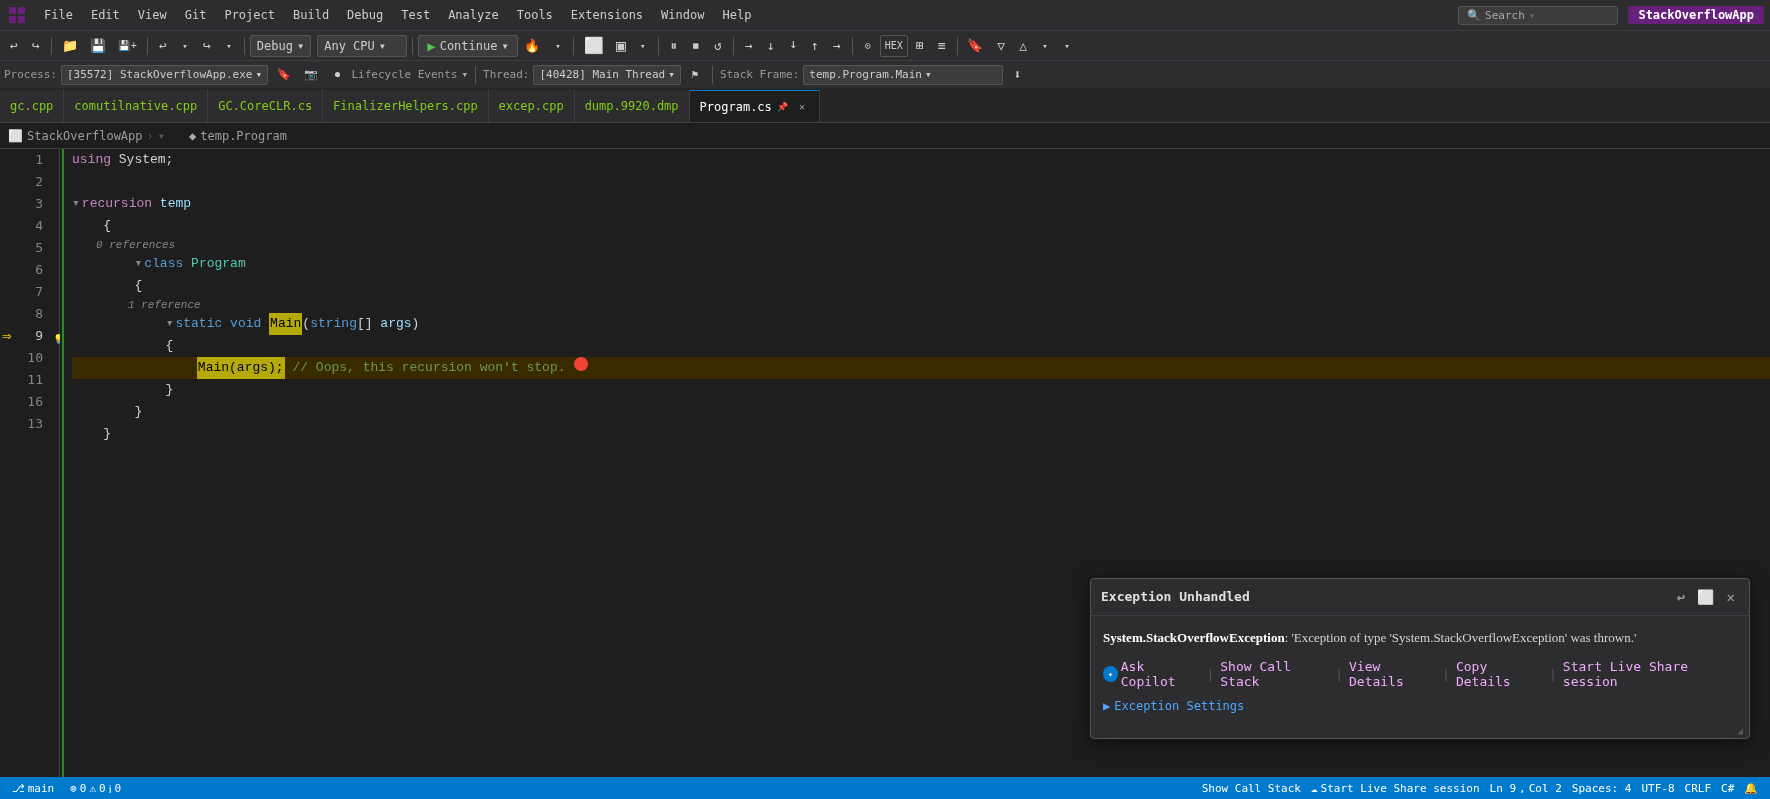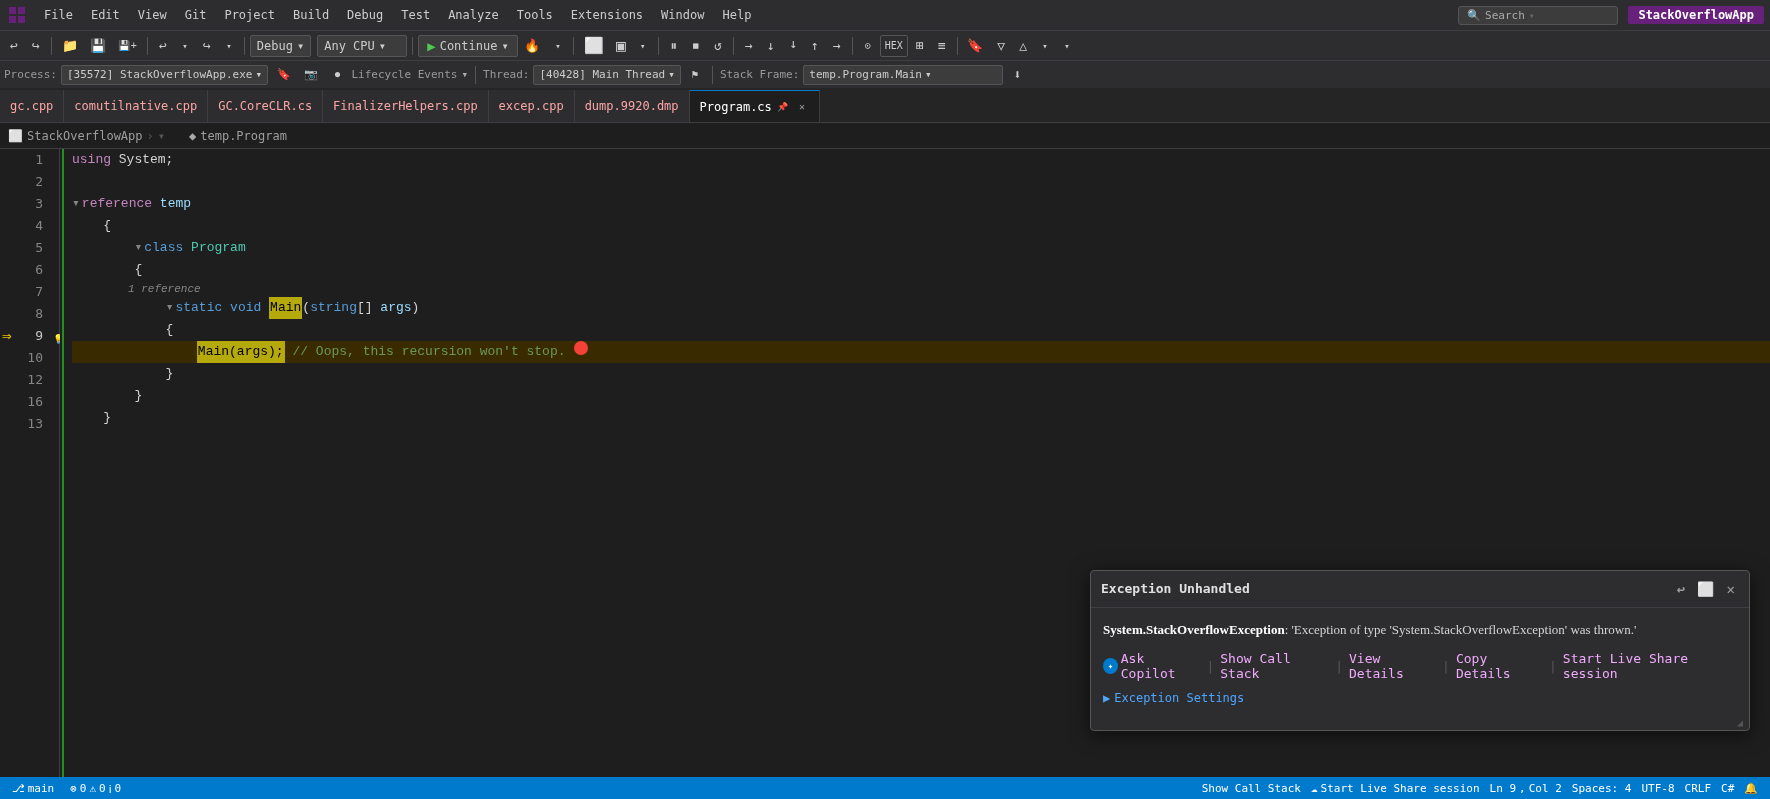--- a/index.html
+++ b/index.html
@@ -153,21 +153,21 @@
       border-bottom: 1px solid #3e3e42;
       overflow: hidden;
     }
     .tab {
       display: flex;
       align-items: center;
       padding: 0 10px;
       height: 32px;
       cursor: pointer;
       font-size: 12px;
-      color: #fca5a5;
+      color: #84cc16;
       border-right: 1px solid #3e3e42;
       background: #2d2d30;
       gap: 6px;
       min-width: fit-content;
     }
     .tab.active {
       background: #1e1e1e;
       color: #ffffff;
       border-top: 1px solid #007acc;
     }
@@ -257,21 +257,21 @@
     .ref-count {
       color: #858585;
       font-size: 11px;
       font-style: italic;
     }
 
     
     .exception-popup {
       position: absolute;
       right: 20px;
-      bottom: 68px;
+      bottom: 60px;
       width: 660px;
       background: #2d2d30;
       border: 1px solid #555;
       border-radius: 4px;
       box-shadow: 0 4px 20px rgba(0,0,0,0.6);
       z-index: 100;
     }
     .exception-header {
       display: flex;
       align-items: center;
@@ -532,49 +532,52 @@
     <div class="line-number">4</div>
     <div class="line-number">5</div>
     <div class="line-number">6</div>
     <div class="line-number">7</div>
     <div class="line-number">8</div>
     <div class="line-number current" style="position:relative;">
       9
       <span style="position:absolute; right:-14px; top:3px; font-size:9px; color:#ffcc00;">💡</span>
     </div>
     <div class="line-number">10</div>
-    <div class="line-number">12</div>
+    <div class="line-number">11</div>
     <div class="line-number">16</div>
     <div class="line-number">13</div>
   </div>
 
   <div style="width:4px; background:#1e1e1e; flex-shrink:0; position:relative;">
     <div style="position:absolute; left:2px; top:0; width:2px; height:100%; background:#268c26;"></div>
   </div>
 
   <div class="code-editor">
 
     <div class="code-line">
       <span class="kw2">using</span>
       <span class="plain"> System;</span>
     </div>
 
     <div class="code-line">&nbsp;</div>
 
     <div class="code-line">
       <span class="folding-arrow">▾</span>
-      <span class="kw2">reference</span>
+      <span class="kw2">recursion</span>
       <span class="plain"> </span>
       <span class="ns">temp</span>
     </div>
 
     <div class="code-line">
       <span class="plain">    {</span>
     </div>
 
+    <div style="height:16px; display:flex; align-items:center; padding-left:24px;">
+      <span class="ref-count">0 references</span>
+    </div>
 
     <div class="code-line">
       <span class="plain">        </span>
       <span class="folding-arrow">▾</span>
       <span class="kw">class</span>
       <span class="plain"> </span>
       <span class="type">Program</span>
     </div>
 
     <div class="code-line">

